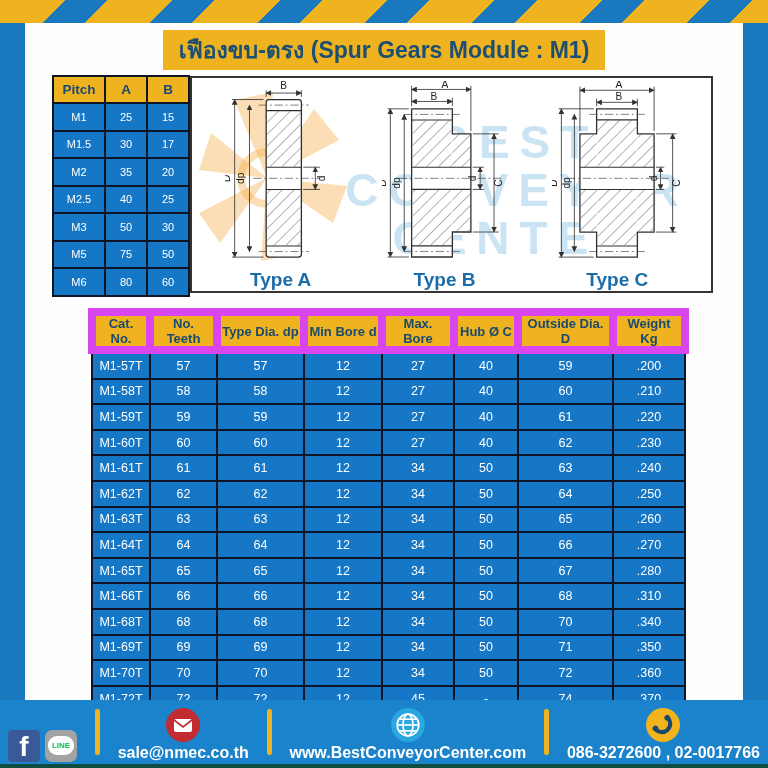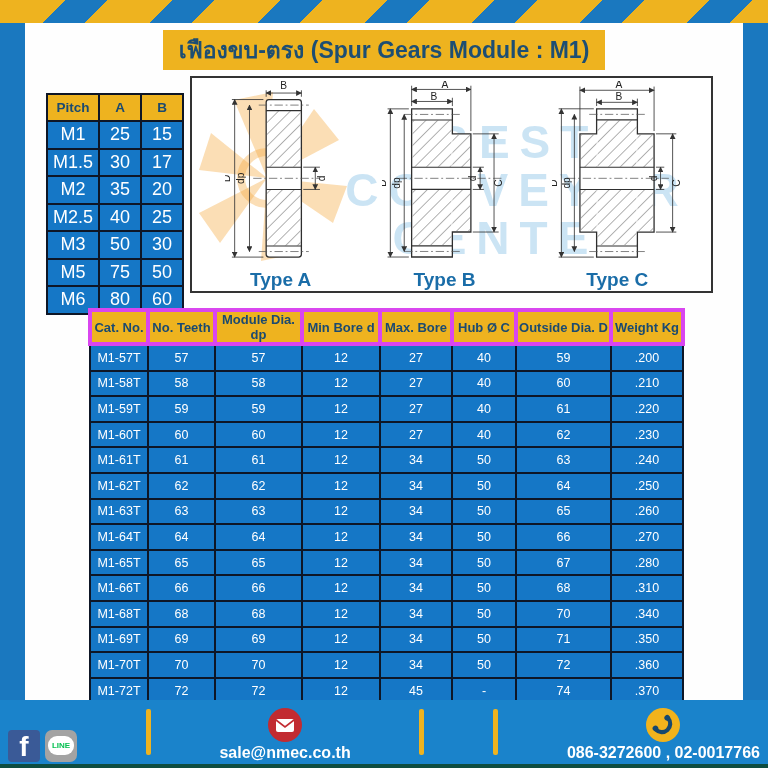--- a/index.html
+++ b/index.html
@@ -11,39 +11,39 @@
     background:repeating-linear-gradient(135deg,#eeb31f 0 46px,#1a78bf 46px 76px);}
 
   
   .card{position:absolute;left:25px;top:23px;width:718px;height:677px;background:#fefefe;}
 
   .title-wrap{position:absolute;top:7px;left:0;width:718px;text-align:center;}
   .title{display:inline-block;background:#eeb31f;color:#1d4e73;font-size:23px;font-weight:bold;
     padding:7px 16px;line-height:26px;}
 
   
-  .pitch-table{position:absolute;left:21px;top:52px;border-collapse:collapse;table-layout:fixed;margin-top:18px;}
+  .pitch-table{position:absolute;left:27px;top:52px;border-collapse:collapse;table-layout:fixed;}
   .pitch-table th{background:#eeb31f;color:#1b4a70;font-size:13.5px;font-weight:bold;height:23px;border:2px solid #0e1626;}
-  .pitch-table td{background:#1577c6;color:#fff;font-size:18px;text-align:center;height:23.5px;border:2px solid #0e1626;}
+  .pitch-table td{background:#1577c6;color:#fff;font-size:11px;text-align:center;height:23.5px;border:2px solid #0e1626;}
 
   
   .draw-panel{position:absolute;left:165px;top:53px;width:523px;height:217px;border:2px solid #333;
     background:#fff;box-sizing:border-box;overflow:hidden;}
   .watermark{position:absolute;inset:0;pointer-events:none;}
   .wm-text{position:absolute;left:140px;top:40px;width:370px;text-align:center;color:rgba(70,158,215,0.28);
     font-weight:bold;font-size:46px;line-height:48px;letter-spacing:10px;}
   .figures{position:absolute;inset:0;display:flex;justify-content:space-around;align-items:flex-start;padding:3px 6px 0 10px;}
   .figure{display:flex;flex-direction:column;align-items:center;}
   .figure svg{display:block;}
   .fig-label{font-size:19px;font-weight:bold;color:#1a6da8;margin-top:-2px;}
   svg text{font-family:"Liberation Sans",sans-serif;font-size:11px;fill:#222;}
 
   
   .spec-table{position:absolute;left:63px;top:285px;border-collapse:collapse;table-layout:fixed;}
-  .spec-table th{background:#eeb31f;color:#1b4a70;font-size:13px;font-weight:bold;height:23px;border:4px solid #d946ef;padding:0 1px;}
+  .spec-table th{background:#eeb31f;color:#1b4a70;font-size:13px;font-weight:bold;height:23px;border:8px solid #d946ef;padding:0 1px;}
   .spec-table td{background:#1577c6;color:#fff;font-size:12.5px;text-align:center;height:21.6px;border:2px solid #0e1626;}
 
   
   .footer{position:absolute;left:0;bottom:4px;width:768px;height:64px;background:#1a83cb;
     display:flex;align-items:center;justify-content:space-between;padding:0 8px;box-sizing:border-box;}
   .bottom-strip{position:absolute;left:0;bottom:0;width:768px;height:4px;background:#0e4d40;}
   .f-sec{display:flex;flex-direction:column;align-items:center;justify-content:flex-end;height:60px;gap:2px;}
   .f-text{color:#fff;font-weight:bold;font-size:16px;white-space:nowrap;}
   .f-divider{width:5px;height:46px;background:#eeb31f;border-radius:2px;}
   .icon-row{display:flex;gap:5px;align-items:center;}
@@ -303,21 +303,21 @@
           <col style="width:78px">
         <col style="width:72px">
           <col style="width:64px">
           <col style="width:95px">
           <col style="width:72px">
       </colgroup>
       <thead>
           <tr>
             <th>Cat. No.</th>
             <th>No. Teeth</th>
-            <th>Module Dia. dp</th>
+            <th>Type Dia. dp</th>
             <th>Min Bore d</th>
             <th>Max. Bore</th>
             <th>Hub Ø C</th>
             <th>Outside Dia. D</th>
             <th>Weight Kg</th>
           </tr>
         </thead>
       <tbody>
           <tr>
             <td>M1-57T</td>
@@ -482,20 +482,32 @@
         <svg width="20" height="15" viewBox="0 0 20 15">
           <rect x="1" y="1" width="18" height="13" rx="2" fill="#fff"></rect>
           <path d="M1 2 L10 9 L19 2" fill="none" stroke="#c22b31" stroke-width="1.6"></path>
         </svg>
       </div>
       <div class="f-text">sale@nmec.co.th</div>
     </div>
 
     <div class="f-divider"></div>
 
+    <div class="f-sec">
+      <div class="round-icon globe-icon">
+        <svg width="30" height="30" viewBox="0 0 36 36">
+          <circle cx="18" cy="18" r="13" fill="none" stroke="#fff" stroke-width="2"></circle>
+          <ellipse cx="18" cy="18" rx="6" ry="13" fill="none" stroke="#fff" stroke-width="2"></ellipse>
+          <line x1="5" y1="18" x2="31" y2="18" stroke="#fff" stroke-width="2"></line>
+          <line x1="8" y1="11" x2="28" y2="11" stroke="#fff" stroke-width="2"></line>
+          <line x1="8" y1="25" x2="28" y2="25" stroke="#fff" stroke-width="2"></line>
+        </svg>
+      </div>
+      <div class="f-text">www.BestConveyorCenter.com</div>
+    </div>
 
     <div class="f-divider"></div>
 
     <div class="f-sec">
       <div class="round-icon phone-icon">
         <svg width="30" height="30" viewBox="0 0 36 36">
           <g transform="rotate(-42 18 18)">
             <path d="M8 16 a10 10 0 0 0 20 0" fill="none" stroke="#17486e" stroke-width="5" stroke-linecap="round"></path>
             <circle cx="8.5" cy="15" r="3.4" fill="#17486e"></circle>
             <circle cx="27.5" cy="15" r="3.4" fill="#17486e"></circle>

